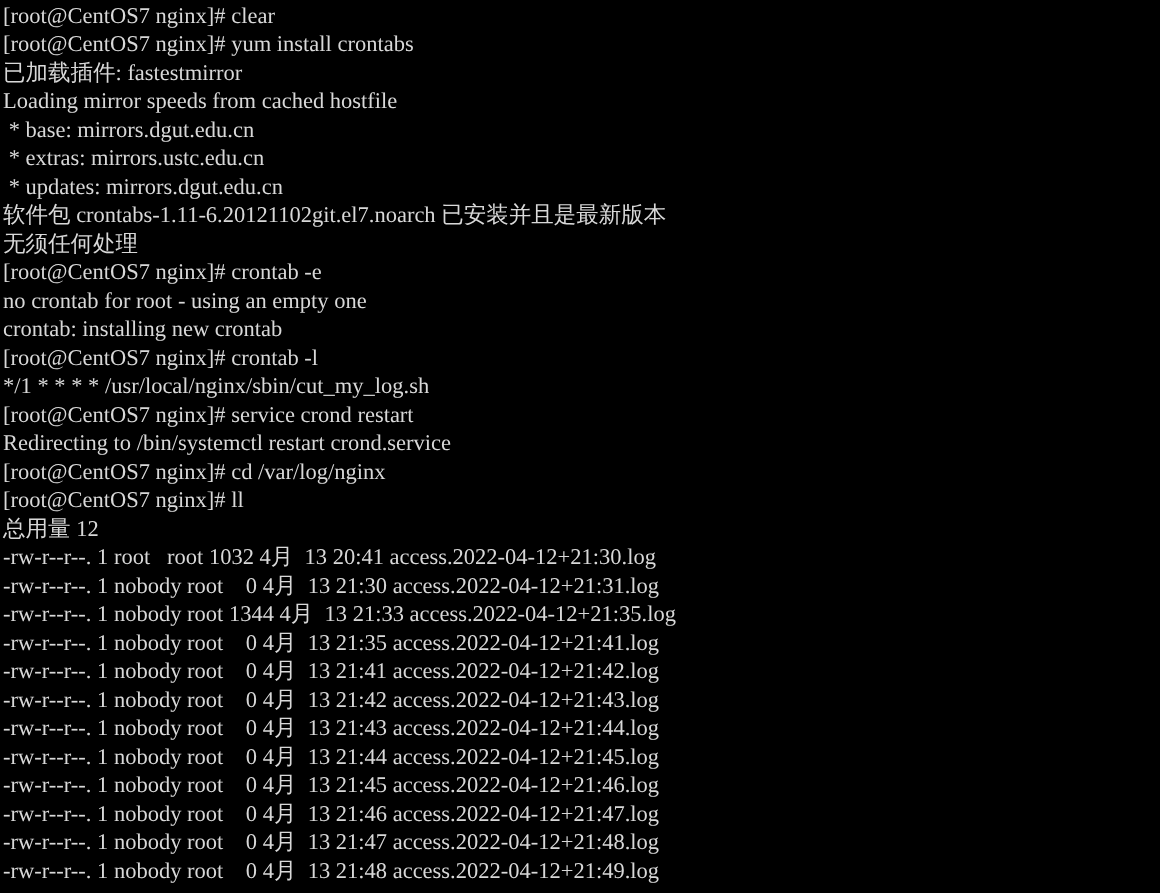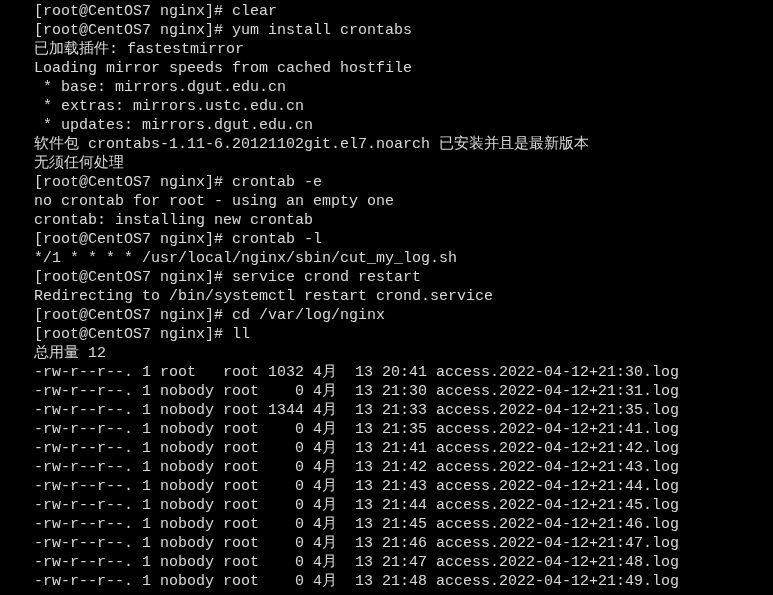--- a/index.html
+++ b/index.html
@@ -22,20 +22,19 @@
     line-height: 19px;
     padding: 2px 0 0 2px;
     box-sizing: border-box;
     white-space: pre;
     overflow: hidden;
     letter-spacing: 0px;
   }
   .line {
     height: 19px;
     white-space: pre;
-    font-family: Liberation Mono, monospace;
-    margin-left: 32px;
+    font-family: Liberation Serif, serif;
   }
 </style>
 </head>
 <body>
 
 <div id="terminal"><div class="line">[root@CentOS7 nginx]# clear</div><div class="line">[root@CentOS7 nginx]# yum install crontabs</div><div class="line">已加载插件: fastestmirror</div><div class="line">Loading mirror speeds from cached hostfile</div><div class="line"> * base: mirrors.dgut.edu.cn</div><div class="line"> * extras: mirrors.ustc.edu.cn</div><div class="line"> * updates: mirrors.dgut.edu.cn</div><div class="line">软件包 crontabs-1.11-6.20121102git.el7.noarch 已安装并且是最新版本</div><div class="line">无须任何处理</div><div class="line">[root@CentOS7 nginx]# crontab -e</div><div class="line">no crontab for root - using an empty one</div><div class="line">crontab: installing new crontab</div><div class="line">[root@CentOS7 nginx]# crontab -l</div><div class="line">*/1 * * * * /usr/local/nginx/sbin/cut_my_log.sh</div><div class="line">[root@CentOS7 nginx]# service crond restart</div><div class="line">Redirecting to /bin/systemctl restart crond.service</div><div class="line">[root@CentOS7 nginx]# cd /var/log/nginx</div><div class="line">[root@CentOS7 nginx]# ll</div><div class="line">总用量 12</div><div class="line">-rw-r--r--. 1 root   root 1032 4月  13 20:41 access.2022-04-12+21:30.log</div><div class="line">-rw-r--r--. 1 nobody root    0 4月  13 21:30 access.2022-04-12+21:31.log</div><div class="line">-rw-r--r--. 1 nobody root 1344 4月  13 21:33 access.2022-04-12+21:35.log</div><div class="line">-rw-r--r--. 1 nobody root    0 4月  13 21:35 access.2022-04-12+21:41.log</div><div class="line">-rw-r--r--. 1 nobody root    0 4月  13 21:41 access.2022-04-12+21:42.log</div><div class="line">-rw-r--r--. 1 nobody root    0 4月  13 21:42 access.2022-04-12+21:43.log</div><div class="line">-rw-r--r--. 1 nobody root    0 4月  13 21:43 access.2022-04-12+21:44.log</div><div class="line">-rw-r--r--. 1 nobody root    0 4月  13 21:44 access.2022-04-12+21:45.log</div><div class="line">-rw-r--r--. 1 nobody root    0 4月  13 21:45 access.2022-04-12+21:46.log</div><div class="line">-rw-r--r--. 1 nobody root    0 4月  13 21:46 access.2022-04-12+21:47.log</div><div class="line">-rw-r--r--. 1 nobody root    0 4月  13 21:47 access.2022-04-12+21:48.log</div><div class="line">-rw-r--r--. 1 nobody root    0 4月  13 21:48 access.2022-04-12+21:49.log</div></div>
 
 </body></html>

